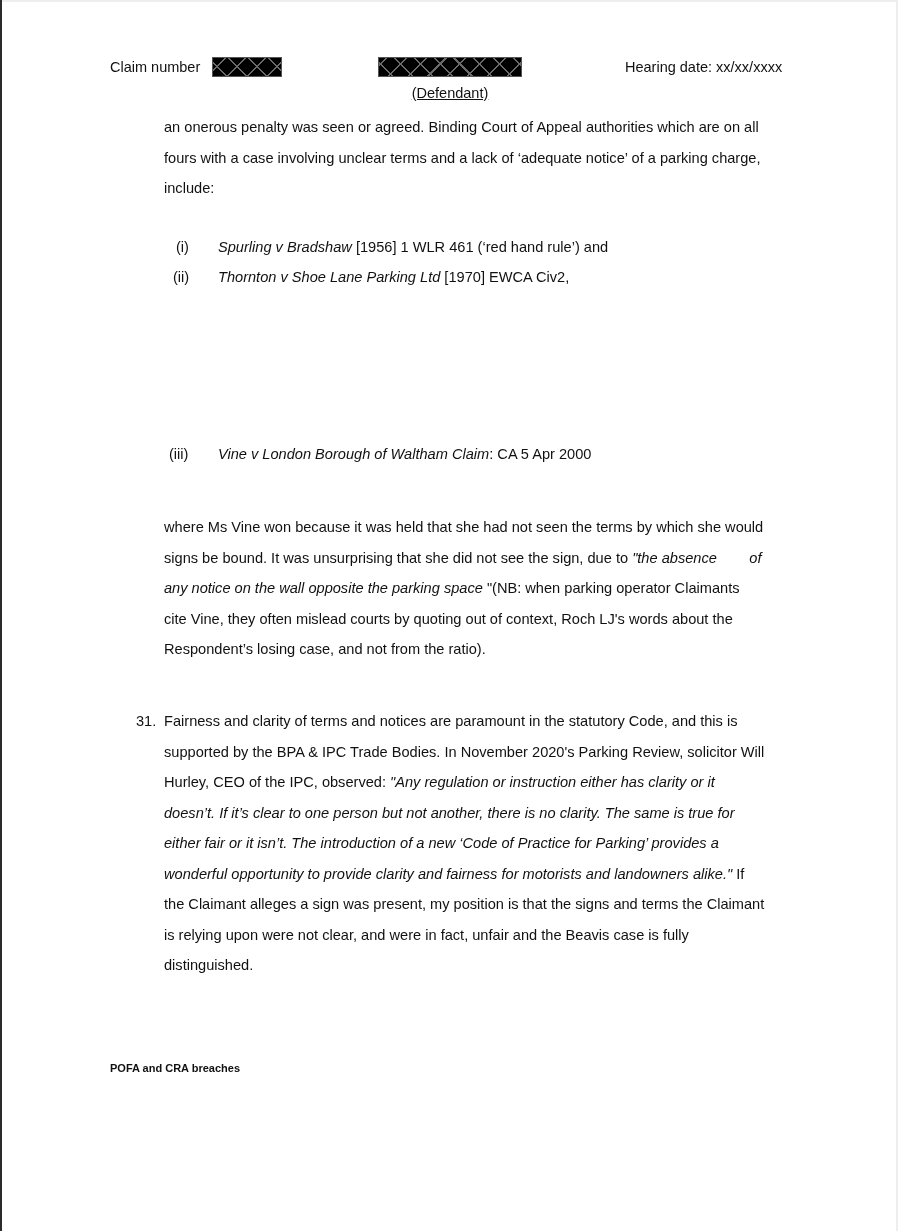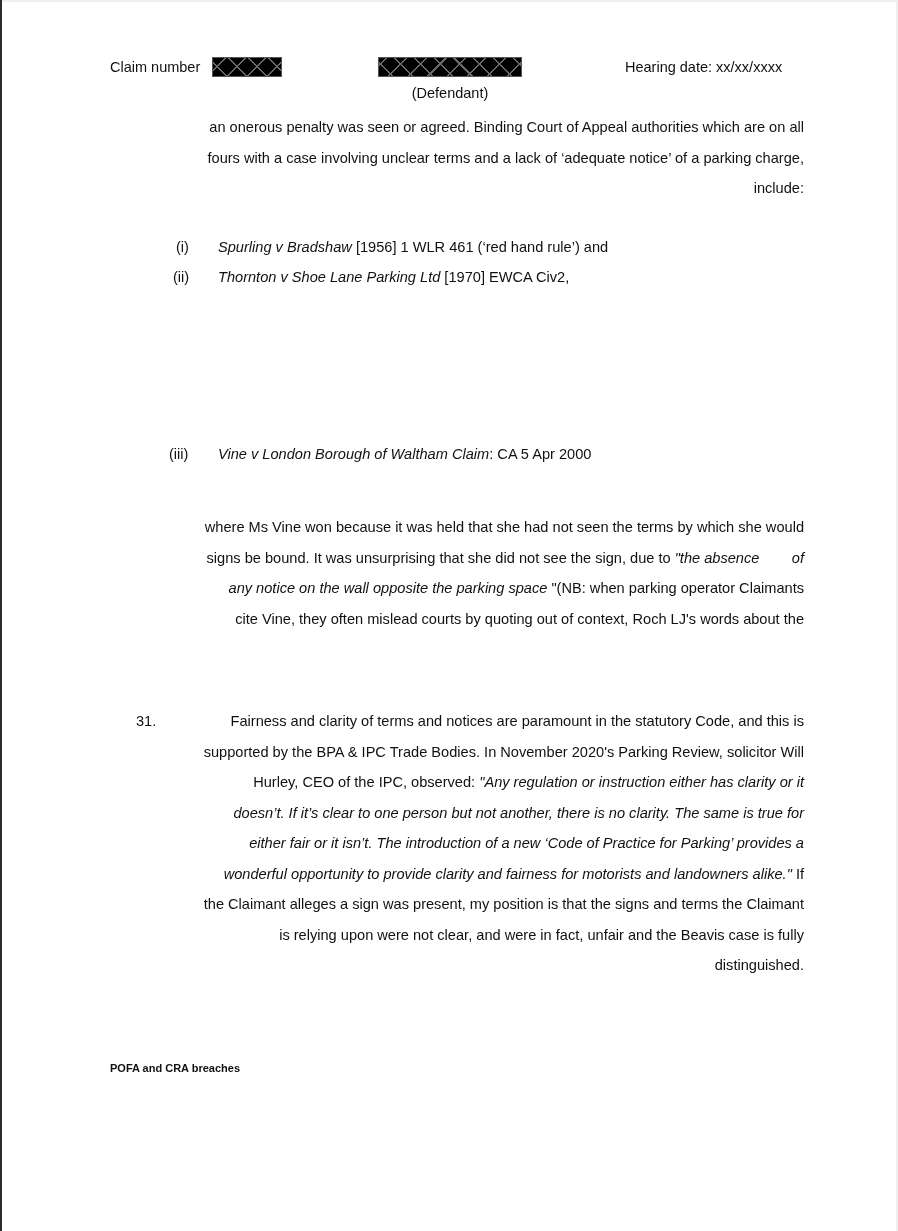--- a/index.html
+++ b/index.html
@@ -19,31 +19,31 @@
   .redact {
     display: inline-block; height: 20px; background: #000;
     border: 1px solid #555; box-sizing: border-box;
     background-image:
       repeating-linear-gradient(45deg, transparent 0 9px, #6a6a6a 9px 10.5px, transparent 10.5px 14px),
       repeating-linear-gradient(-45deg, transparent 0 9px, #6a6a6a 9px 10.5px, transparent 10.5px 14px);
   }
   .redact.claim-redact { width: 70px; margin-left: 2px; }
   .defendant-block { position: absolute; left: 376px; top: 55px; width: 144px; text-align: center; }
   .redact.def-redact { width: 144px; }
-  .defendant-label { font-size: 14.5px; line-height: 20px; margin-top: 2px; }
+  .defendant-label { font-size: 14.5px; line-height: 20px; margin-top: 2px; text-decoration: underline; }
   .hearing { left: 623px; }
 
   .text { position: absolute; left: 162px; width: 640px; font-size: 14.6px; line-height: 30.5px; white-space: nowrap; }
   .text i { font-style: italic; }
   .list-item { position: absolute; font-size: 14.6px; line-height: 20px; white-space: nowrap; }
   .list-num { position: absolute; }
   .list-body { position: absolute; left: 216px; }
   .para-num { position: absolute; left: 134px; font-size: 14.6px; line-height: 30.5px; }
   .heading { position: absolute; left: 108px; top: 1056px; font-weight: bold; font-size: 11px; line-height: 20px; }
-  .line { display: block; height: 30.5px; text-align: right; }
+  .line { display: block; height: 30.5px; }
 </style>
 </head>
 <body>
 
 <div class="left-edge"></div>
 <div class="top-edge"></div>
 <div class="right-edge"></div>
 
 <div class="page">
 
@@ -78,20 +78,21 @@
   <div class="list-item" style="top:442px; left:0; width:894px;">
     <span class="list-num" style="left:167px;">(iii)</span>
     <span class="list-body"><i>Vine v London Borough of Waltham Claim</i><span>: CA 5 Apr 2000</span></span>
   </div>
 
   <div class="text" style="top:510px;">
     <span class="line">where Ms Vine won because it was held that she had not seen the terms by which she would</span>
     <span class="line"><span>signs be bound. It was unsurprising that she did not see the sign, due to </span><i style="white-space:pre;">"the absence        of</i></span>
     <span class="line"><i>any notice on the wall opposite the parking space </i><span>"(NB: when parking operator Claimants</span></span>
     <span class="line">cite Vine, they often mislead courts by quoting out of context, Roch LJ's words about the</span>
+    <span class="line">Respondent’s losing case, and not from the ratio).</span>
   </div>
 
   <div class="para-num" style="top:704px;">31.</div>
   <div class="text" style="top:704px;">
     <span class="line">Fairness and clarity of terms and notices are paramount in the statutory Code, and this is</span>
     <span class="line">supported by the BPA &amp; IPC Trade Bodies. In November 2020's Parking Review, solicitor Will</span>
     <span class="line"><span>Hurley, CEO of the IPC, observed: </span><i>"Any regulation or instruction either has clarity or it</i></span>
     <span class="line"><i>doesn’t. If it’s clear to one person but not another, there is no clarity. The same is true for</i></span>
     <span class="line"><i>either fair or it isn’t. The introduction of a new ‘Code of Practice for Parking’ provides a</i></span>
     <span class="line"><i>wonderful opportunity to provide clarity and fairness for motorists and landowners alike."</i><span> If</span></span>

